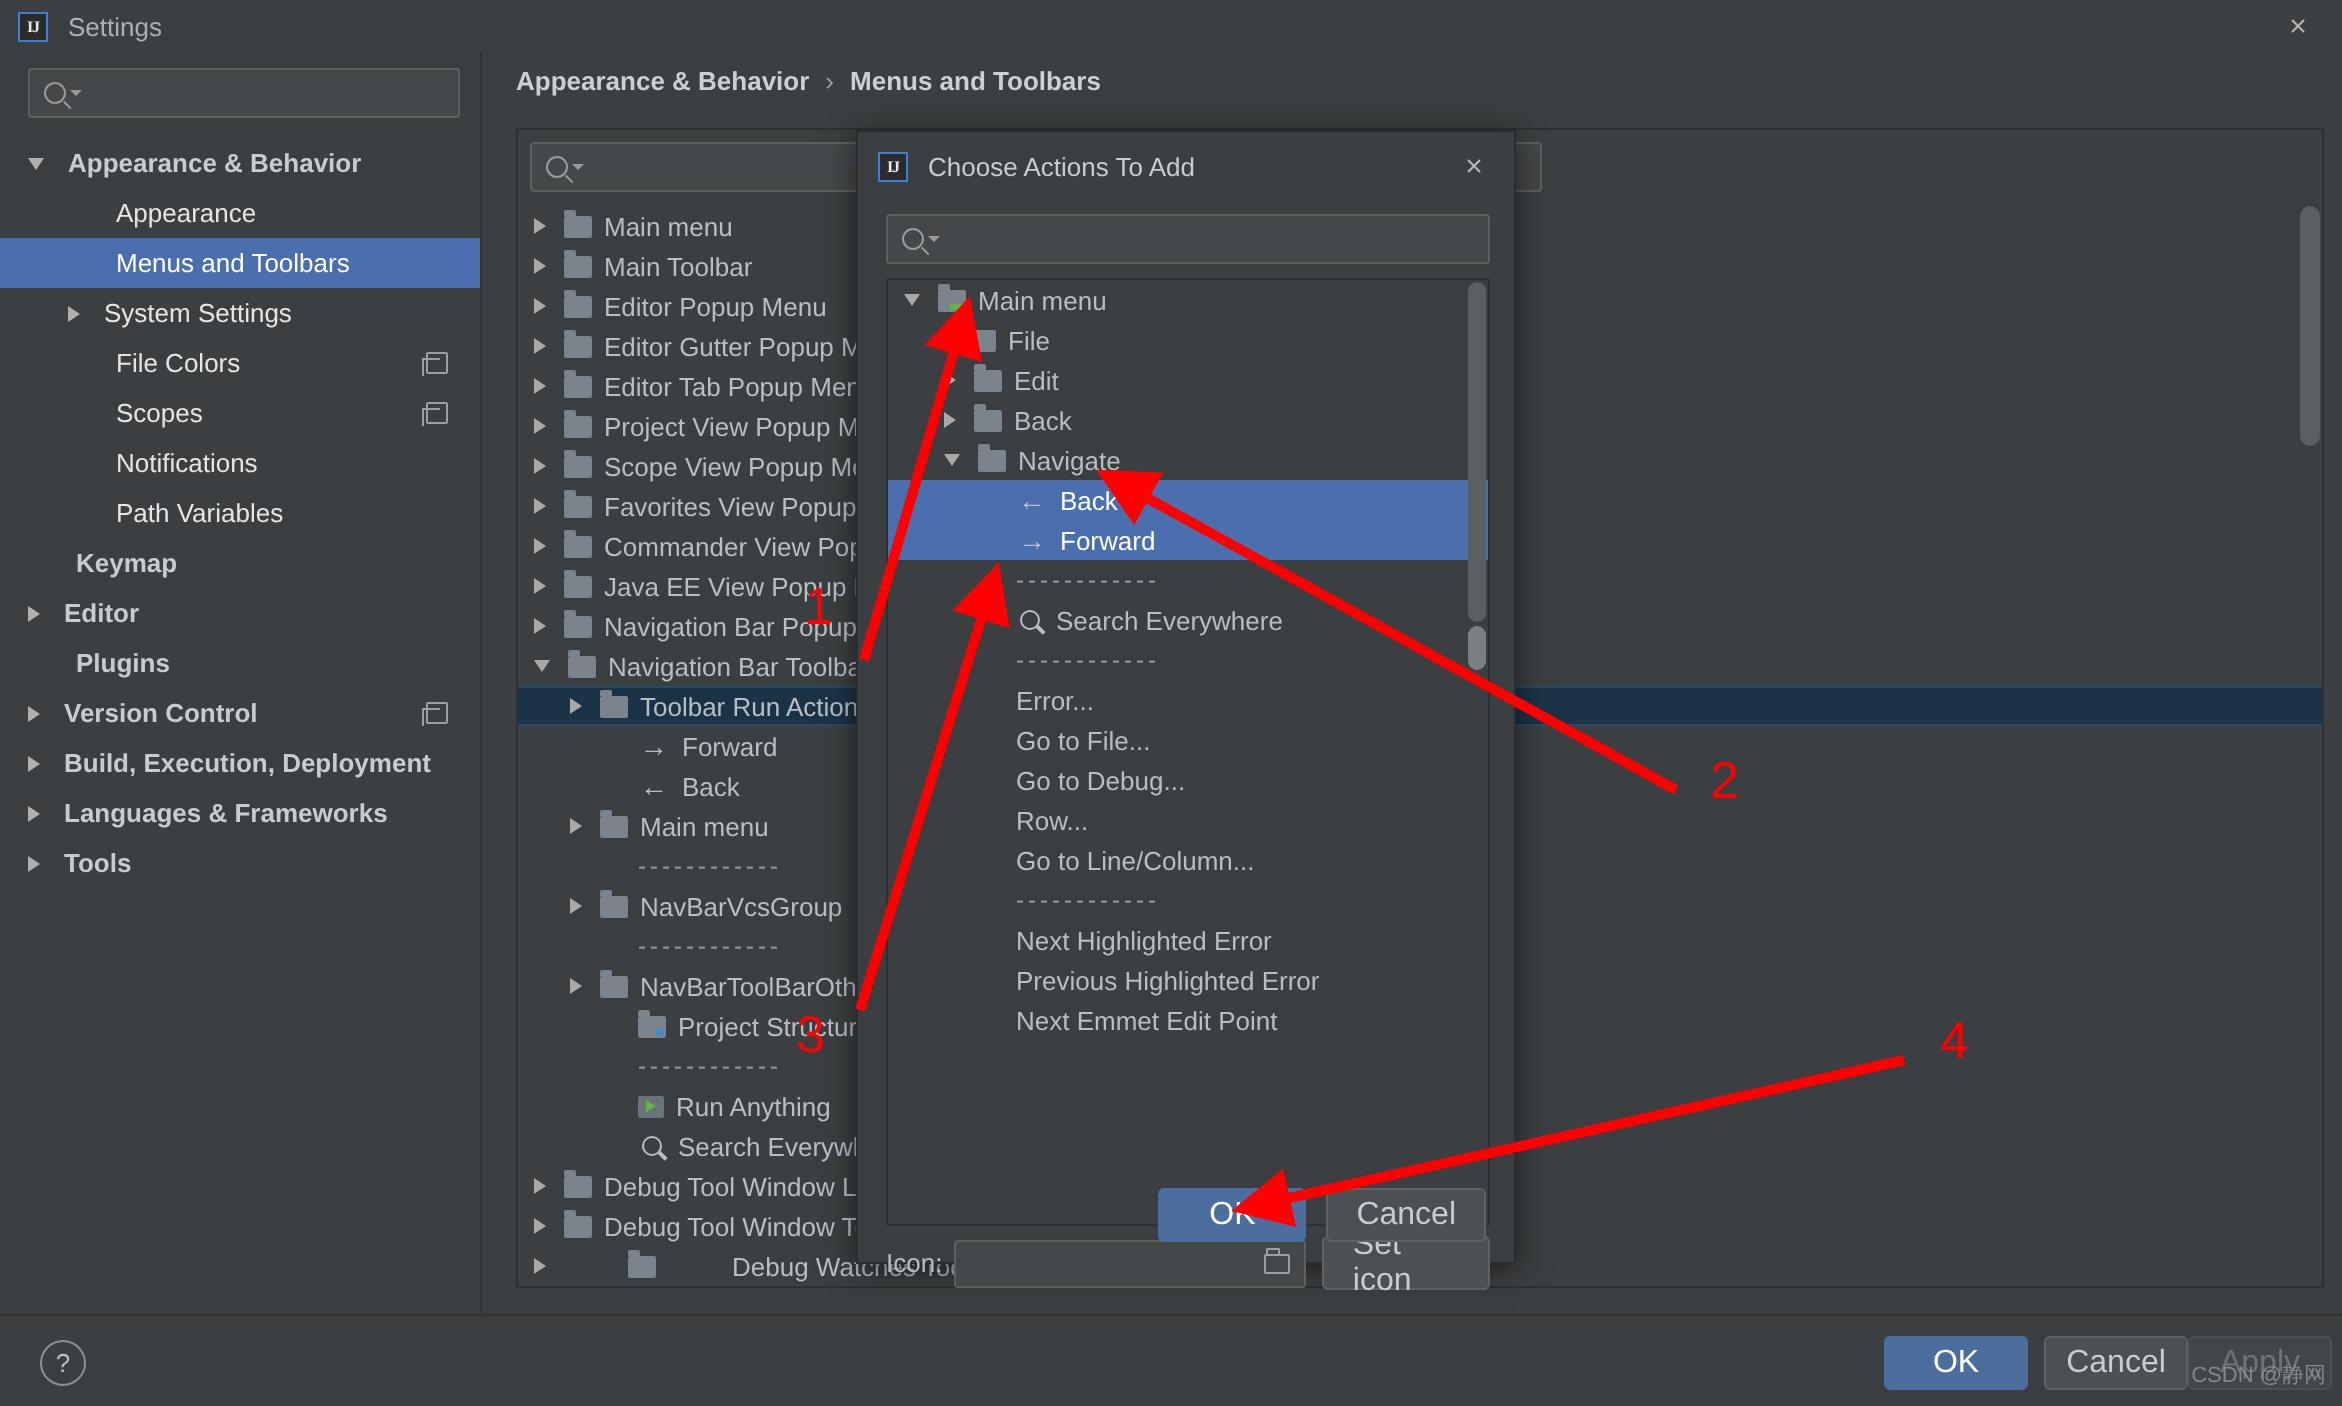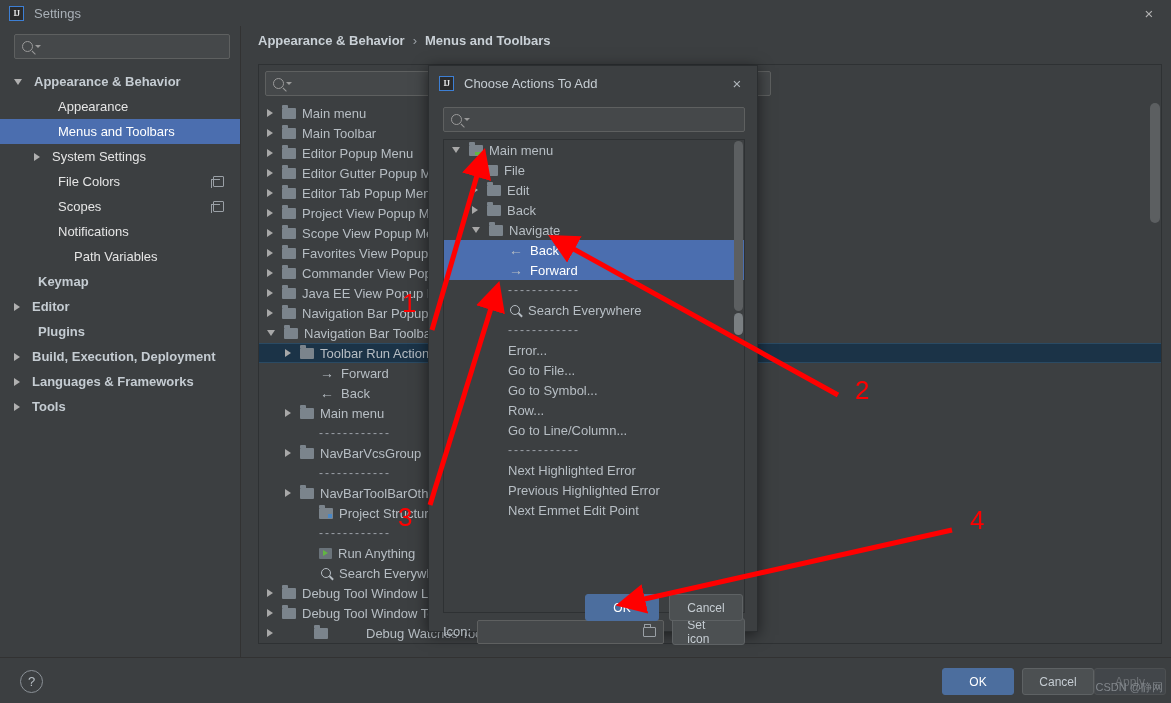--- a/index.html
+++ b/index.html
@@ -168,21 +168,21 @@
   }
   .help-btn {
     position: absolute; left: 20px; top: 12px; width: 23px; height: 23px;
     border: 1px solid #8a9096; border-radius: 50%; color: #b7bec4;
     font-size: 13px; display: flex; align-items: center; justify-content: center;
     cursor: default;
   }
   .btn {
     height: 27px; min-width: 72px; padding: 0 14px;
     border: 1px solid #5e6264; border-radius: 3px;
-    background: #4c5052; color: #c5ccd2; font-size: 12px;
+    background: #4c5052; color: #c5ccd2; font-size: 16px;
     display: flex; align-items: center; justify-content: center;
     cursor: default; font-family: "Liberation Sans", sans-serif;
   }
   .btn.primary { background: #4c6e9e; border-color: #4c6e9e; color: #ffffff; }
   .btn.disabled { color: #6e7276; border-color: #4d5052; background: #42464a; }
   .bb-ok { position: absolute; right: 157px; top: 10px; width: 72px; }
   .bb-cancel { position: absolute; right: 77px; top: 10px; width: 72px; }
   .bb-apply { position: absolute; right: 5px; top: 10px; width: 68px; }
   .watermark {
     position: absolute; right: 8px; bottom: 8px;
@@ -294,33 +294,39 @@
           <span>File Colors</span>
           <span class="sb-copy-icon"></span>
         </div>
         <div class="sb-item" style="padding-left: 58px;">
           <span>Scopes</span>
           <span class="sb-copy-icon"></span>
         </div>
         <div class="sb-item" style="padding-left: 58px;">
           <span>Notifications</span>
         </div>
-        <div class="sb-item" style="padding-left: 58px; margin-left: 16px;">
+        <div class="sb-item" style="padding-left: 58px;">
           <span>Path Variables</span>
         </div>
         <div class="sb-item bold" style="padding-left: 38px;">
           <span>Keymap</span>
         </div>
         <div class="sb-item bold" style="padding-left: 14px;">
           <span class="sb-arrow"></span>
           <span style="width: 12px; flex: 0 0 auto;"></span>
           <span>Editor</span>
         </div>
         <div class="sb-item bold" style="padding-left: 38px;">
           <span>Plugins</span>
+        </div>
+        <div class="sb-item bold" style="padding-left: 14px;">
+          <span class="sb-arrow"></span>
+          <span style="width: 12px; flex: 0 0 auto;"></span>
+          <span>Version Control</span>
+          <span class="sb-copy-icon"></span>
         </div>
         <div class="sb-item bold" style="padding-left: 14px;">
           <span class="sb-arrow"></span>
           <span style="width: 12px; flex: 0 0 auto;"></span>
           <span>Build, Execution, Deployment</span>
         </div>
         <div class="sb-item bold" style="padding-left: 14px;">
           <span class="sb-arrow"></span>
           <span style="width: 12px; flex: 0 0 auto;"></span>
           <span>Languages &amp; Frameworks</span>
@@ -592,21 +598,21 @@
           <div class="dlg-row" style="padding-left: 64px;">
             <span class="dashes">------------</span>
           </div>
           <div class="dlg-row" style="padding-left: 64px;">
             <span>Error...</span>
           </div>
           <div class="dlg-row" style="padding-left: 64px;">
             <span>Go to File...</span>
           </div>
           <div class="dlg-row" style="padding-left: 64px;">
-            <span>Go to Symbol...</span>
+            <span>Go to Debug...</span>
           </div>
           <div class="dlg-row" style="padding-left: 64px;">
             <span>Row...</span>
           </div>
           <div class="dlg-row" style="padding-left: 64px;">
             <span>Go to Line/Column...</span>
           </div>
           <div class="dlg-row" style="padding-left: 64px;">
             <span class="dashes">------------</span>
           </div>

